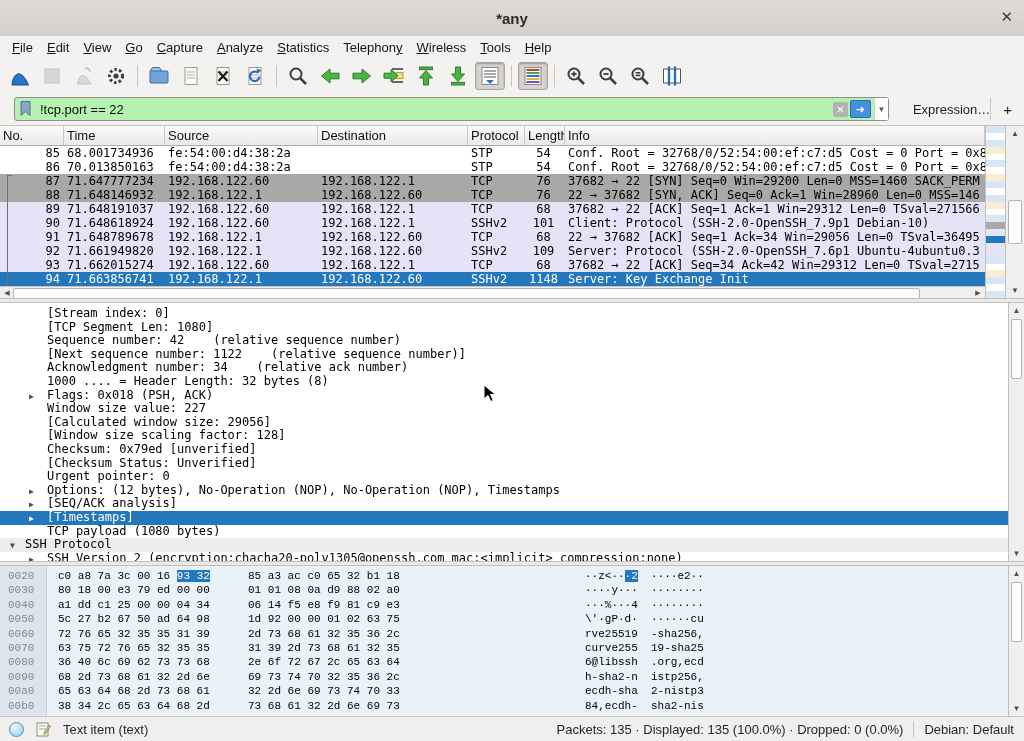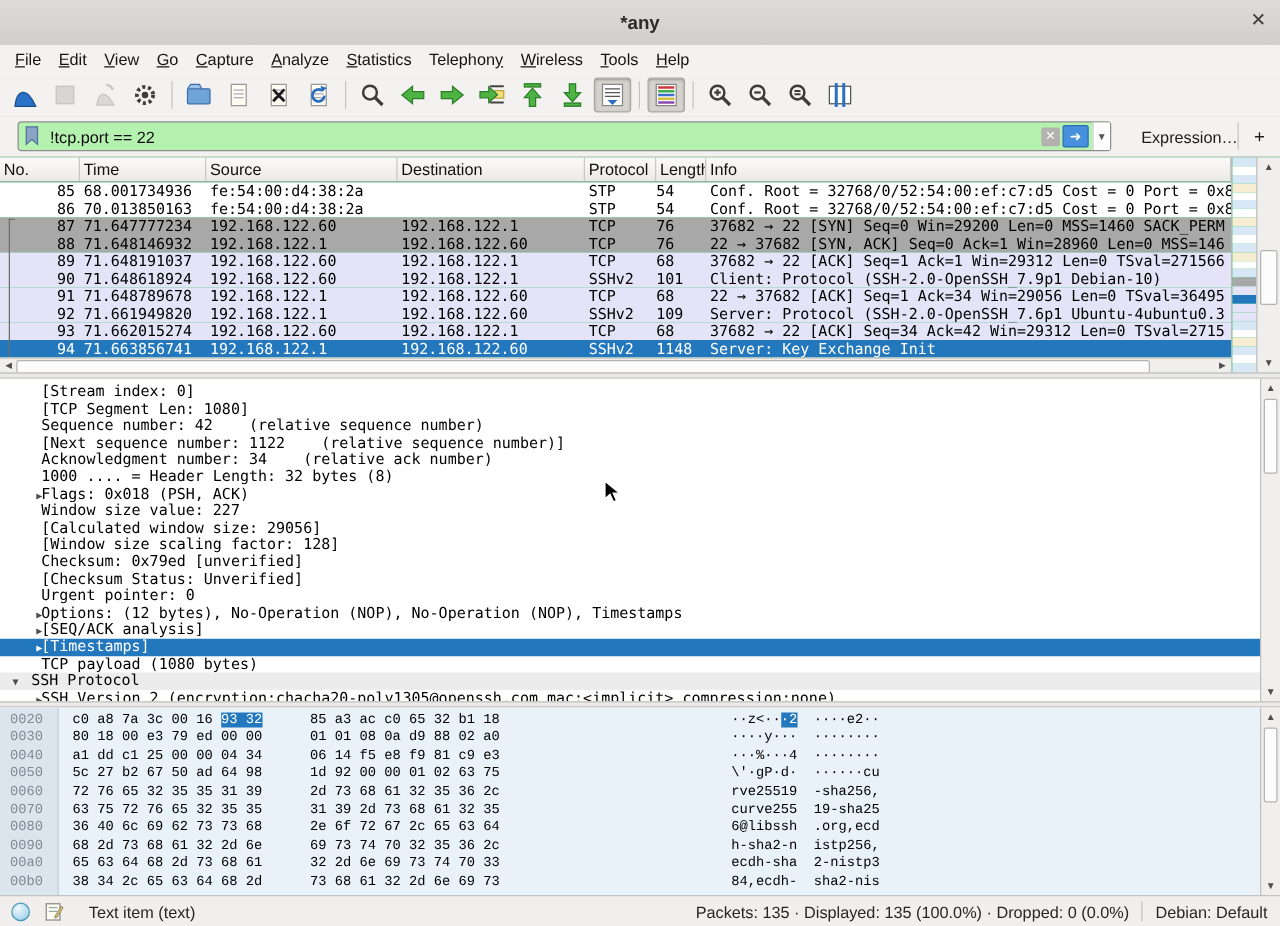--- a/index.html
+++ b/index.html
@@ -45,41 +45,41 @@
     background:linear-gradient(#fbfaf9,#eceae8);border-bottom:1px solid #aeacaa;
     display:grid;grid-template-columns:64px 101px 153px 150px 57px 40px 1fr;
     font-size:13px;color:#101010;box-sizing:border-box}
   .hc{padding:2px 0 0 3px;border-right:1px solid #c9c7c5;overflow:hidden;white-space:nowrap}
   .prows{position:absolute;top:20px;left:0;width:985px;height:140px;
     font-family:"DejaVu Sans Mono",monospace;font-size:12px}
   .prow{height:14px;line-height:14px;display:grid;grid-template-columns:64px 101px 153px 150px 57px 40px 1fr;
     white-space:nowrap;overflow:hidden;color:#000}
   .prow .c{overflow:hidden;padding-left:3px}
   .prow .no{text-align:right;padding-right:4px;padding-left:0}
-  .prow .len{text-align:left;padding-right:3px;padding-left:0}
+  .prow .len{text-align:center;padding-right:3px;padding-left:0}
   .bg-white{background:#ffffff}.bg-gray{background:#a8a8a8}.bg-purple{background:#e4e3f7}
   .bg-sel{background:#2277bd;color:#fff}
   .stream-bracket{position:absolute;left:7px;width:4px;border-left:1px solid #6e6e6e;border-top:1px solid #6e6e6e}
   .minimap{position:absolute;left:985px;top:0;width:20px;height:172px;border-left:1px solid #c2c0be;box-sizing:border-box}
   .minimap div{width:100%}
   .vscroll{position:absolute;left:1005px;top:0;width:19px;height:172px;background:#f0efee;
     border-left:1px solid #c2c0be;box-sizing:border-box}
   .sarr{position:absolute;left:0;width:100%;text-align:center;font-size:8px;color:#4e4e4e;line-height:13px}
   .sthumb{position:absolute;left:2px;right:2px;background:#fcfcfc;border:1px solid #b3b3b3;border-radius:2px}
   .hscroll{position:absolute;left:0;top:160px;width:985px;height:12px;background:#f0efee;border-top:1px solid #c6c4c2;box-sizing:border-box}
   .harr{position:absolute;top:0;width:12px;text-align:center;font-size:7px;color:#4e4e4e;line-height:11px}
   .hthumb{position:absolute;top:1px;height:9px;background:#fcfcfc;border:1px solid #b3b3b3;border-radius:2px}
   
   .splitter{position:absolute;left:0;width:1024px;height:5px;background:#eceae8;
     border-top:1px solid #c2c0be;border-bottom:1px solid #c2c0be;box-sizing:border-box;text-align:center}
   .splitter span{font-size:9px;line-height:3px;color:#8c8a88;letter-spacing:2px;position:relative;top:-3px}
   
   .details{position:absolute;top:303px;left:0;width:1008px;height:258px;background:#fff;overflow:hidden;
     font-family:"DejaVu Sans Mono",monospace;font-size:12px;padding-top:4px;box-sizing:border-box}
-  .dline{height:13.6px;line-height:13.6px;position:relative;padding-left:33px;white-space:pre;overflow:hidden}
+  .dline{height:13.6px;line-height:13.6px;position:relative;padding-left:47px;white-space:pre;overflow:hidden}
   .dline.l0{padding-left:25px}
   .dline .arr{position:absolute;left:29px;top:1px;font-size:8px;color:#4e4e4e}
   .dline.l0 .arr{left:10px}
   .dline.sel{background:#2277bd;color:#fff}.dline.sel .arr{color:#fff}
   .dline.shade{background:#ececec}
   .dscroll{position:absolute;left:1008px;top:303px;width:16px;height:258px;background:#f0efee;border-left:1px solid #c2c0be;box-sizing:border-box}
   
   .hexpane{position:absolute;top:566px;left:0;width:1008px;height:150px;background:#e9f1f9;
     font-family:Liberation Mono, monospace;font-size:11px;overflow:hidden}
   .hexoffcol{position:absolute;left:0;top:0;width:46px;height:150px;background:#dce5ee;border-right:1px solid #c6d1db}
@@ -90,21 +90,21 @@
   .hxa1{position:absolute;left:585px}
   .hxa2{position:absolute;left:651px}
   .hl{background:#2277bd;color:#fff}
   .xscroll{position:absolute;left:1008px;top:566px;width:16px;height:150px;background:#f0efee;border-left:1px solid #c2c0be;box-sizing:border-box}
   
   .statusbar{position:absolute;top:716px;left:0;width:1024px;height:25px;background:#f1efed;
     border-top:1px solid #c5c3c1;display:flex;align-items:center;font-size:13px;color:#262626;box-sizing:border-box}
   .expert{width:13px;height:13px;border-radius:50%;margin-left:9px;
     background:radial-gradient(circle at 35% 30%,#eef8fd,#8ec9e4);border:1px solid #4b97ba}
   .comment-ic{margin-left:11px;display:flex;align-items:center}
-  .sb-field{margin-left:20px;white-space:nowrap}
+  .sb-field{margin-left:12px;white-space:nowrap}
   .sb-right{margin-left:auto;display:flex;align-items:center}
   .sb-pkts{white-space:nowrap}
   .sb-div{width:1px;height:16px;background:#c5c3c1;margin:0 10px}
   .sb-prof{margin-right:10px;white-space:nowrap}
   .cursor{position:absolute;left:483px;top:384px;z-index:50}
 </style>
 </head>
 <body>
 
 <div class="titlebar">

